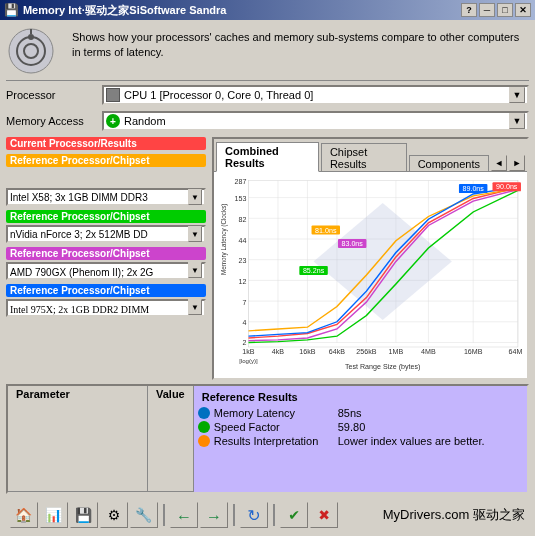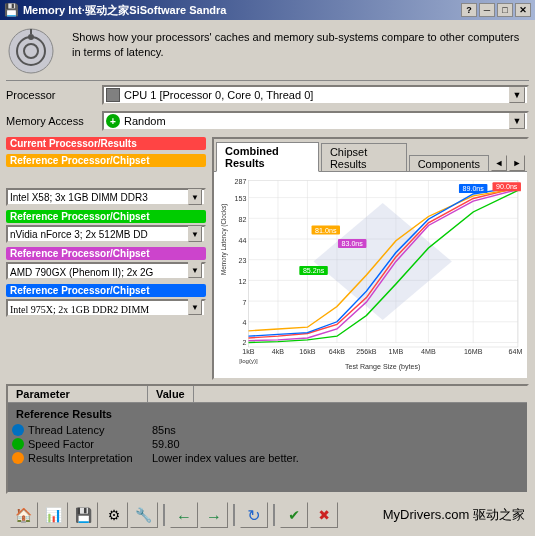--- a/index.html
+++ b/index.html
@@ -245,23 +245,23 @@
       background: white;
       border-top: 1px solid #888;
       position: relative;
       overflow: hidden;
     }
 
     
     .results-panel {
       height: 110px;
       border: 2px inset #d4d0c8;
-      background: #737373;
-      display: flex;
-      flex-direction: column;
+      background: #c4b5fd;
+      display: flex;
+      flex-direction: row;
     }
     .results-header {
       display: flex;
       background: #d4d0c8;
       border-bottom: 1px solid #888;
     }
     .results-col-header {
       font-size: 11px;
       font-weight: bold;
       padding: 2px 8px;
@@ -559,21 +559,21 @@
       <div class="results-col-header">Parameter</div>
       <div class="results-col-header">Value</div>
     </div>
     <div class="results-body">
       <div class="results-row">
         <span class="section-label">Reference Results</span>
       </div>
       <div class="results-row">
         <div class="results-row-label">
           <div class="row-icon-blue"></div>
-          <span>Thread Latency</span>
+          <span>Memory Latency</span>
         </div>
         <div class="results-row-value">85ns</div>
       </div>
       <div class="results-row">
         <div class="results-row-label">
           <div class="row-icon-green"></div>
           <span>Speed Factor</span>
         </div>
         <div class="results-row-value">59.80</div>
       </div>

